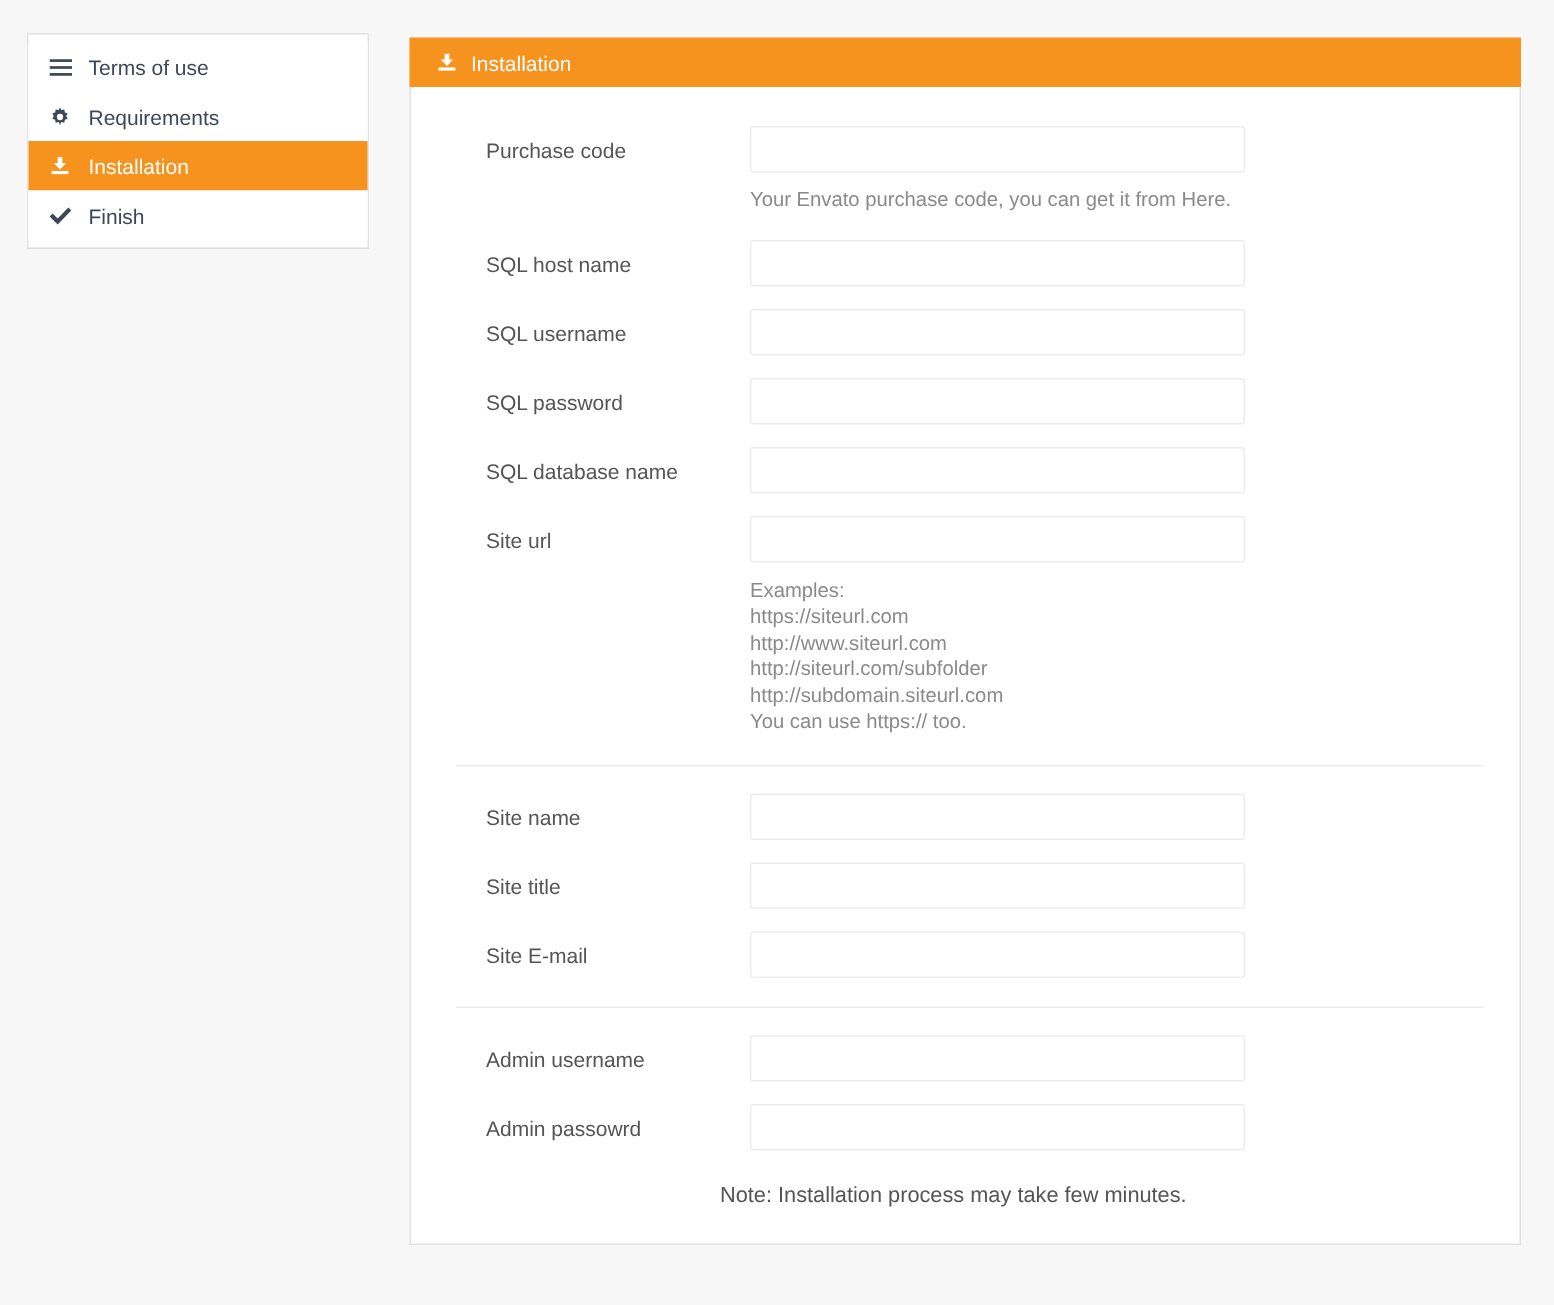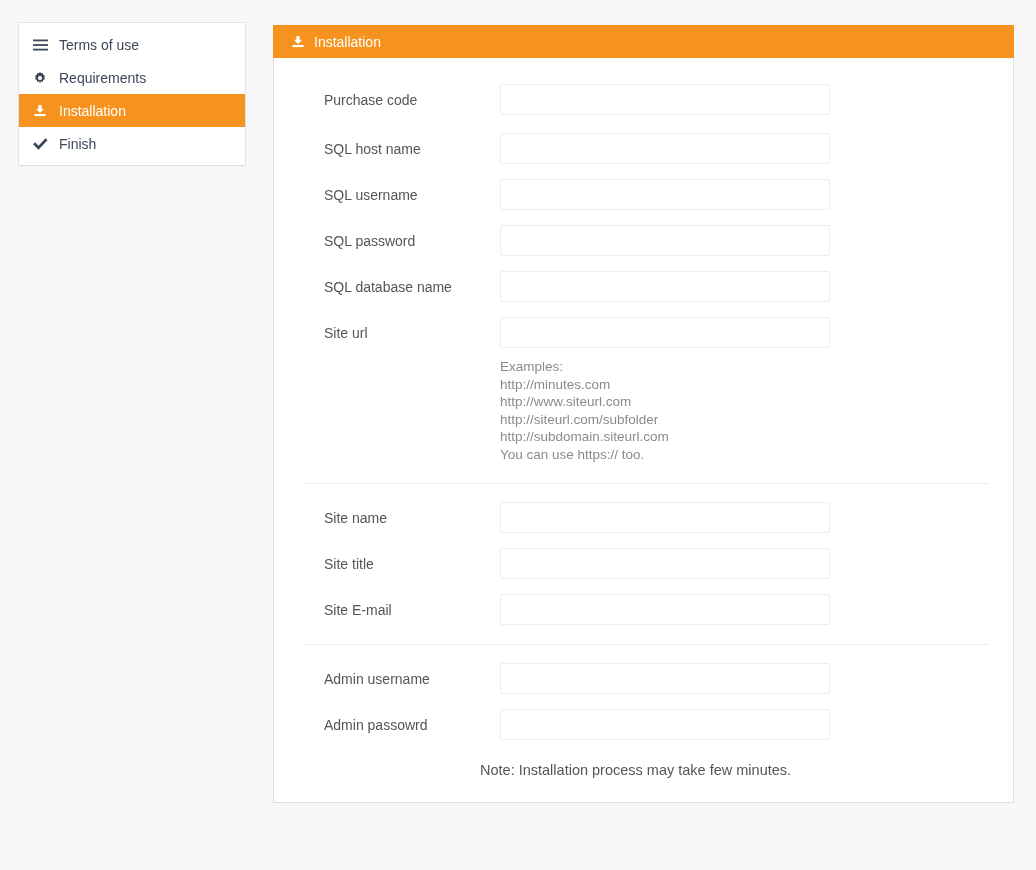--- a/index.html
+++ b/index.html
@@ -240,20 +240,21 @@
       </span>
       <span>Installation</span>
     </div>
 
     <div class="form-body">
 
       <div class="form-row">
         <div class="form-label">Purchase code</div>
         <div class="form-control-wrap">
           <input class="txt-input" type="text" placeholder="" style="">
+          <div class="help-text">Your Envato purchase code, you can get it from Here.</div>
         </div>
       </div>
 
       <div class="form-row" style="margin-top:18px;">
         <div class="form-label">SQL host name</div>
         <div class="form-control-wrap">
           <input class="txt-input" type="text" placeholder="" style="">
         </div>
       </div>
 
@@ -277,21 +278,21 @@
           <input class="txt-input" type="text" placeholder="" style="">
         </div>
       </div>
 
       <div class="form-row">
         <div class="form-label">Site url</div>
         <div class="form-control-wrap">
           <input class="txt-input" type="text" placeholder="" style="">
           <div class="help-list">
             <div>Examples:</div>
-            <div>http://minutes.com</div>
+            <div>https://siteurl.com</div>
             <div>http://www.siteurl.com</div>
             <div>http://siteurl.com/subfolder</div>
             <div>http://subdomain.siteurl.com</div>
             <div>You can use https:// too.</div>
           </div>
         </div>
       </div>
 
       <div class="divider"></div>
 

